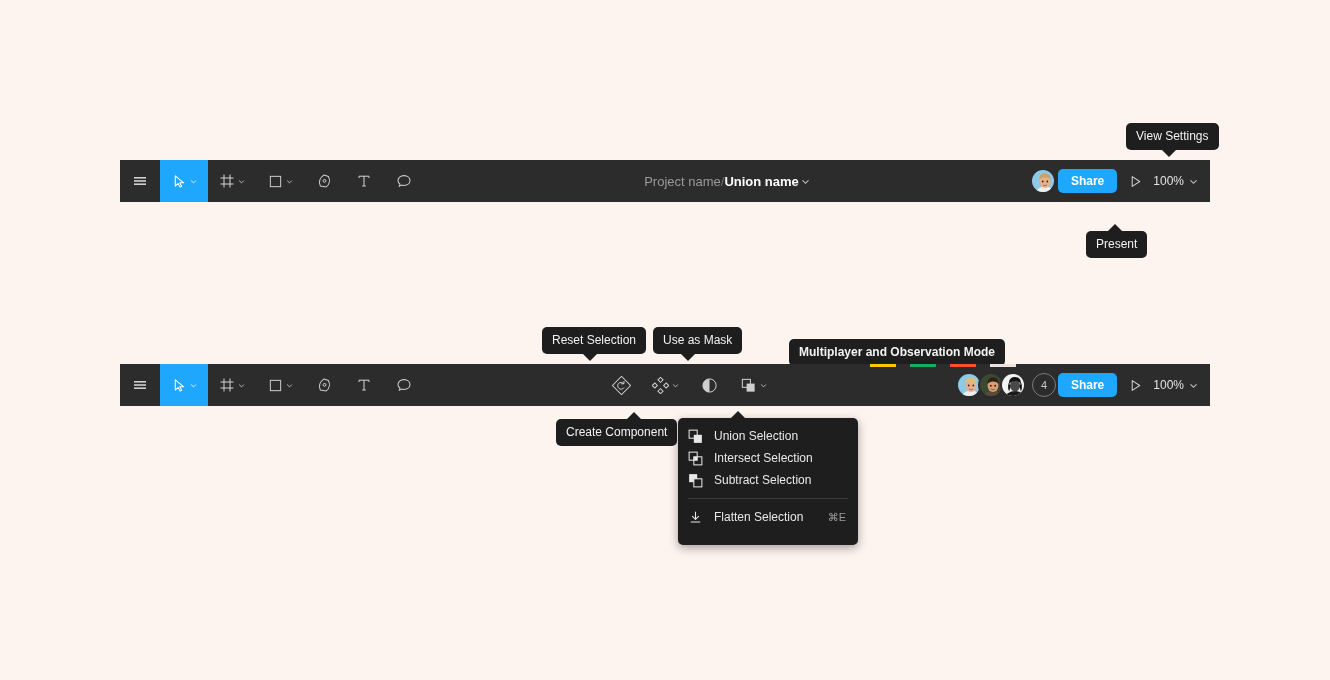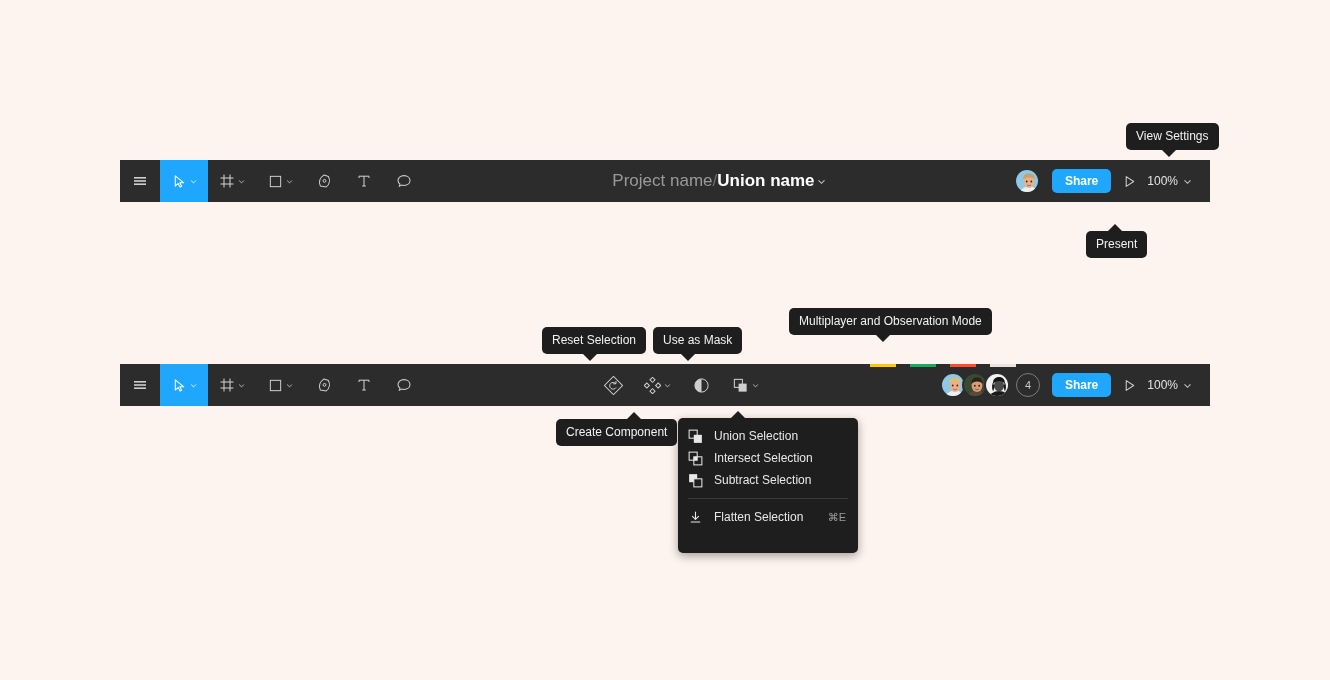--- a/index.html
+++ b/index.html
@@ -30,21 +30,21 @@
     color: #CFCFCF;
     cursor: pointer;
   }
   .tool.wide { width: 48px; gap: 3px; }
   .tool.active { background: #1EA7FD; color: #FFFFFF; }
   .tool svg { display: block; }
 
   .chev { width: 7px; height: 7px; flex: none; }
 
   
-  .filebar { display: flex; align-items: center; font-size: 17px; }
+  .filebar { display: flex; align-items: center; font-size: 13px; }
   .proj { color: #9A9A9A; }
   .slash { color: #6E6E6E; }
   .fname { color: #FFFFFF; font-weight: bold; }
   .fname-chev { color: #BFBFBF; margin-left: 2px; }
 
   
   .avatar {
     width: 26px; height: 26px; border-radius: 50%;
     overflow: hidden; flex: none; position: relative;
     border: 2px solid #2C2C2C;
@@ -54,29 +54,29 @@
   .avstack .avatar + .avatar { margin-left: -4px; }
   .more-count {
     width: 24px; height: 24px; border-radius: 50%;
     border: 1px solid #7A7A7A; color: #C8C8C8;
     font-size: 11px; display: flex; align-items: center; justify-content: center;
     margin-left: 6px; flex: none;
   }
   .share-btn {
     background: #1EA7FD; color: #fff; font-size: 12px; font-weight: bold;
     border: none; border-radius: 5px; padding: 6px 13px;
-    margin-left: 12px; cursor: pointer; line-height: 1;
+    margin-left: 2px; cursor: pointer; line-height: 1;
   }
   .present-btn {
     width: 36px; height: 42px; display: flex; align-items: center;
     justify-content: center; color: #CFCFCF; cursor: pointer;
   }
   .zoom-btn {
     display: flex; align-items: center; gap: 5px;
-    color: #E3E3E3; font-size: 12px; padding-right: 18px; cursor: pointer;
+    color: #E3E3E3; font-size: 12px; padding-right: 12px; cursor: pointer;
   }
 
   
   .pbar { position: absolute; top: 0; height: 3px; width: 26px; }
 
   
   .tip {
     position: absolute;
     background: #1E1E1E;
     color: #F2F2F2;
@@ -93,21 +93,21 @@
     border-right: 7px solid transparent;
   }
   .tip.down .arrow { bottom: -7px; border-top: 7px solid #1E1E1E; }
   .tip.up   .arrow { top: -7px;   border-bottom: 7px solid #1E1E1E; }
 
   
   .menu {
     position: absolute;
     background: #1E1E1E;
     border-radius: 5px;
-    padding: 7px 0 25px 0;
+    padding: 7px 0 17px 0;
     width: 180px;
     box-shadow: 0 3px 10px rgba(0,0,0,.35);
   }
   .menu .arrow {
     position: absolute; top: -7px;
     width: 0; height: 0;
     border-left: 8px solid transparent;
     border-right: 8px solid transparent;
     border-bottom: 8px solid #1E1E1E;
   }
@@ -248,21 +248,21 @@
   <div class="tip down" style="left:542px; top:327px;">
     <span>Reset Selection</span>
     <span class="arrow" style="left:41px;"></span>
   </div>
 
   <div class="tip down" style="left:645px; top:327px;margin-left:8px;">
     <span>Use as Mask</span>
     <span class="arrow" style="left:28px;"></span>
   </div>
 
-  <div class="tip down" style="left:789px; top:308px;">
+  <div class="tip down" style="left:789px; top:339px;font-weight:bold;">
     <span>Multiplayer and Observation Mode</span>
     <span class="arrow" style="left:87px;"></span>
   </div>
 
   <div class="toolbar" style="left:120px; top:364px; width:1090px;">
 
     <div class="pbar" style="left:750px; background:#FFC800;"></div>
     <div class="pbar" style="left:790px; background:#14AE5C;"></div>
     <div class="pbar" style="left:830px; background:#FF4D2E;"></div>
     <div class="pbar" style="left:870px; background:#EDE3DE;"></div>

